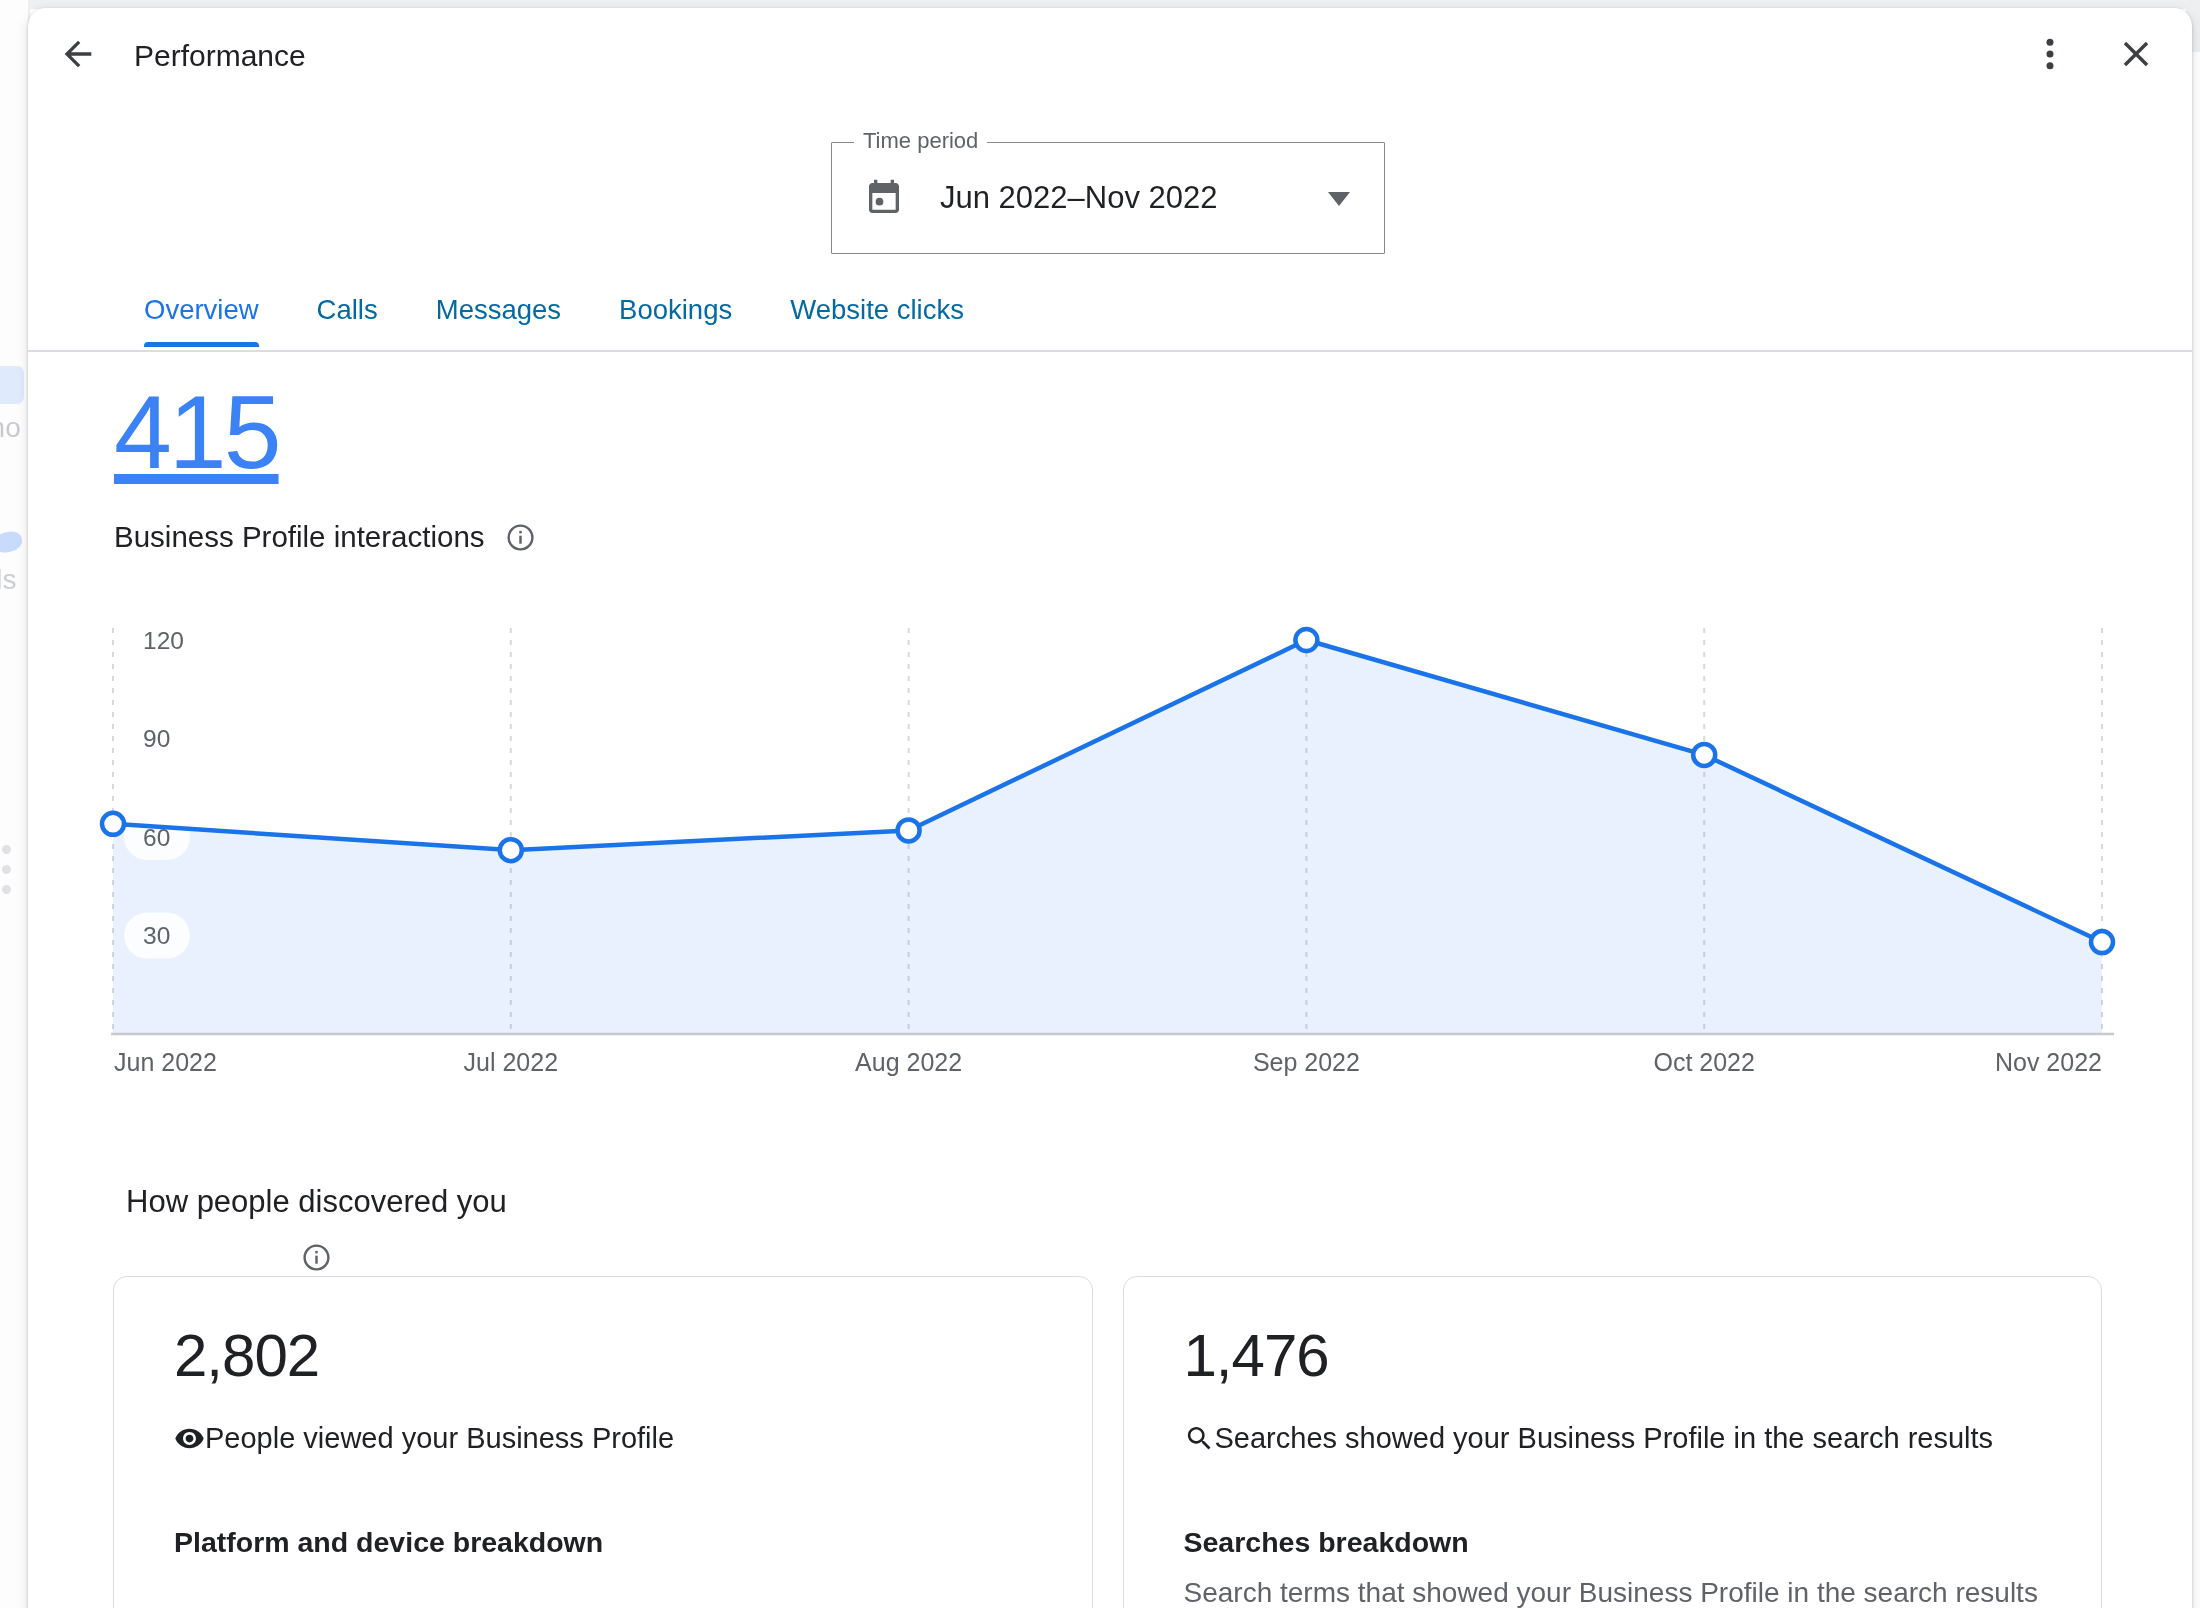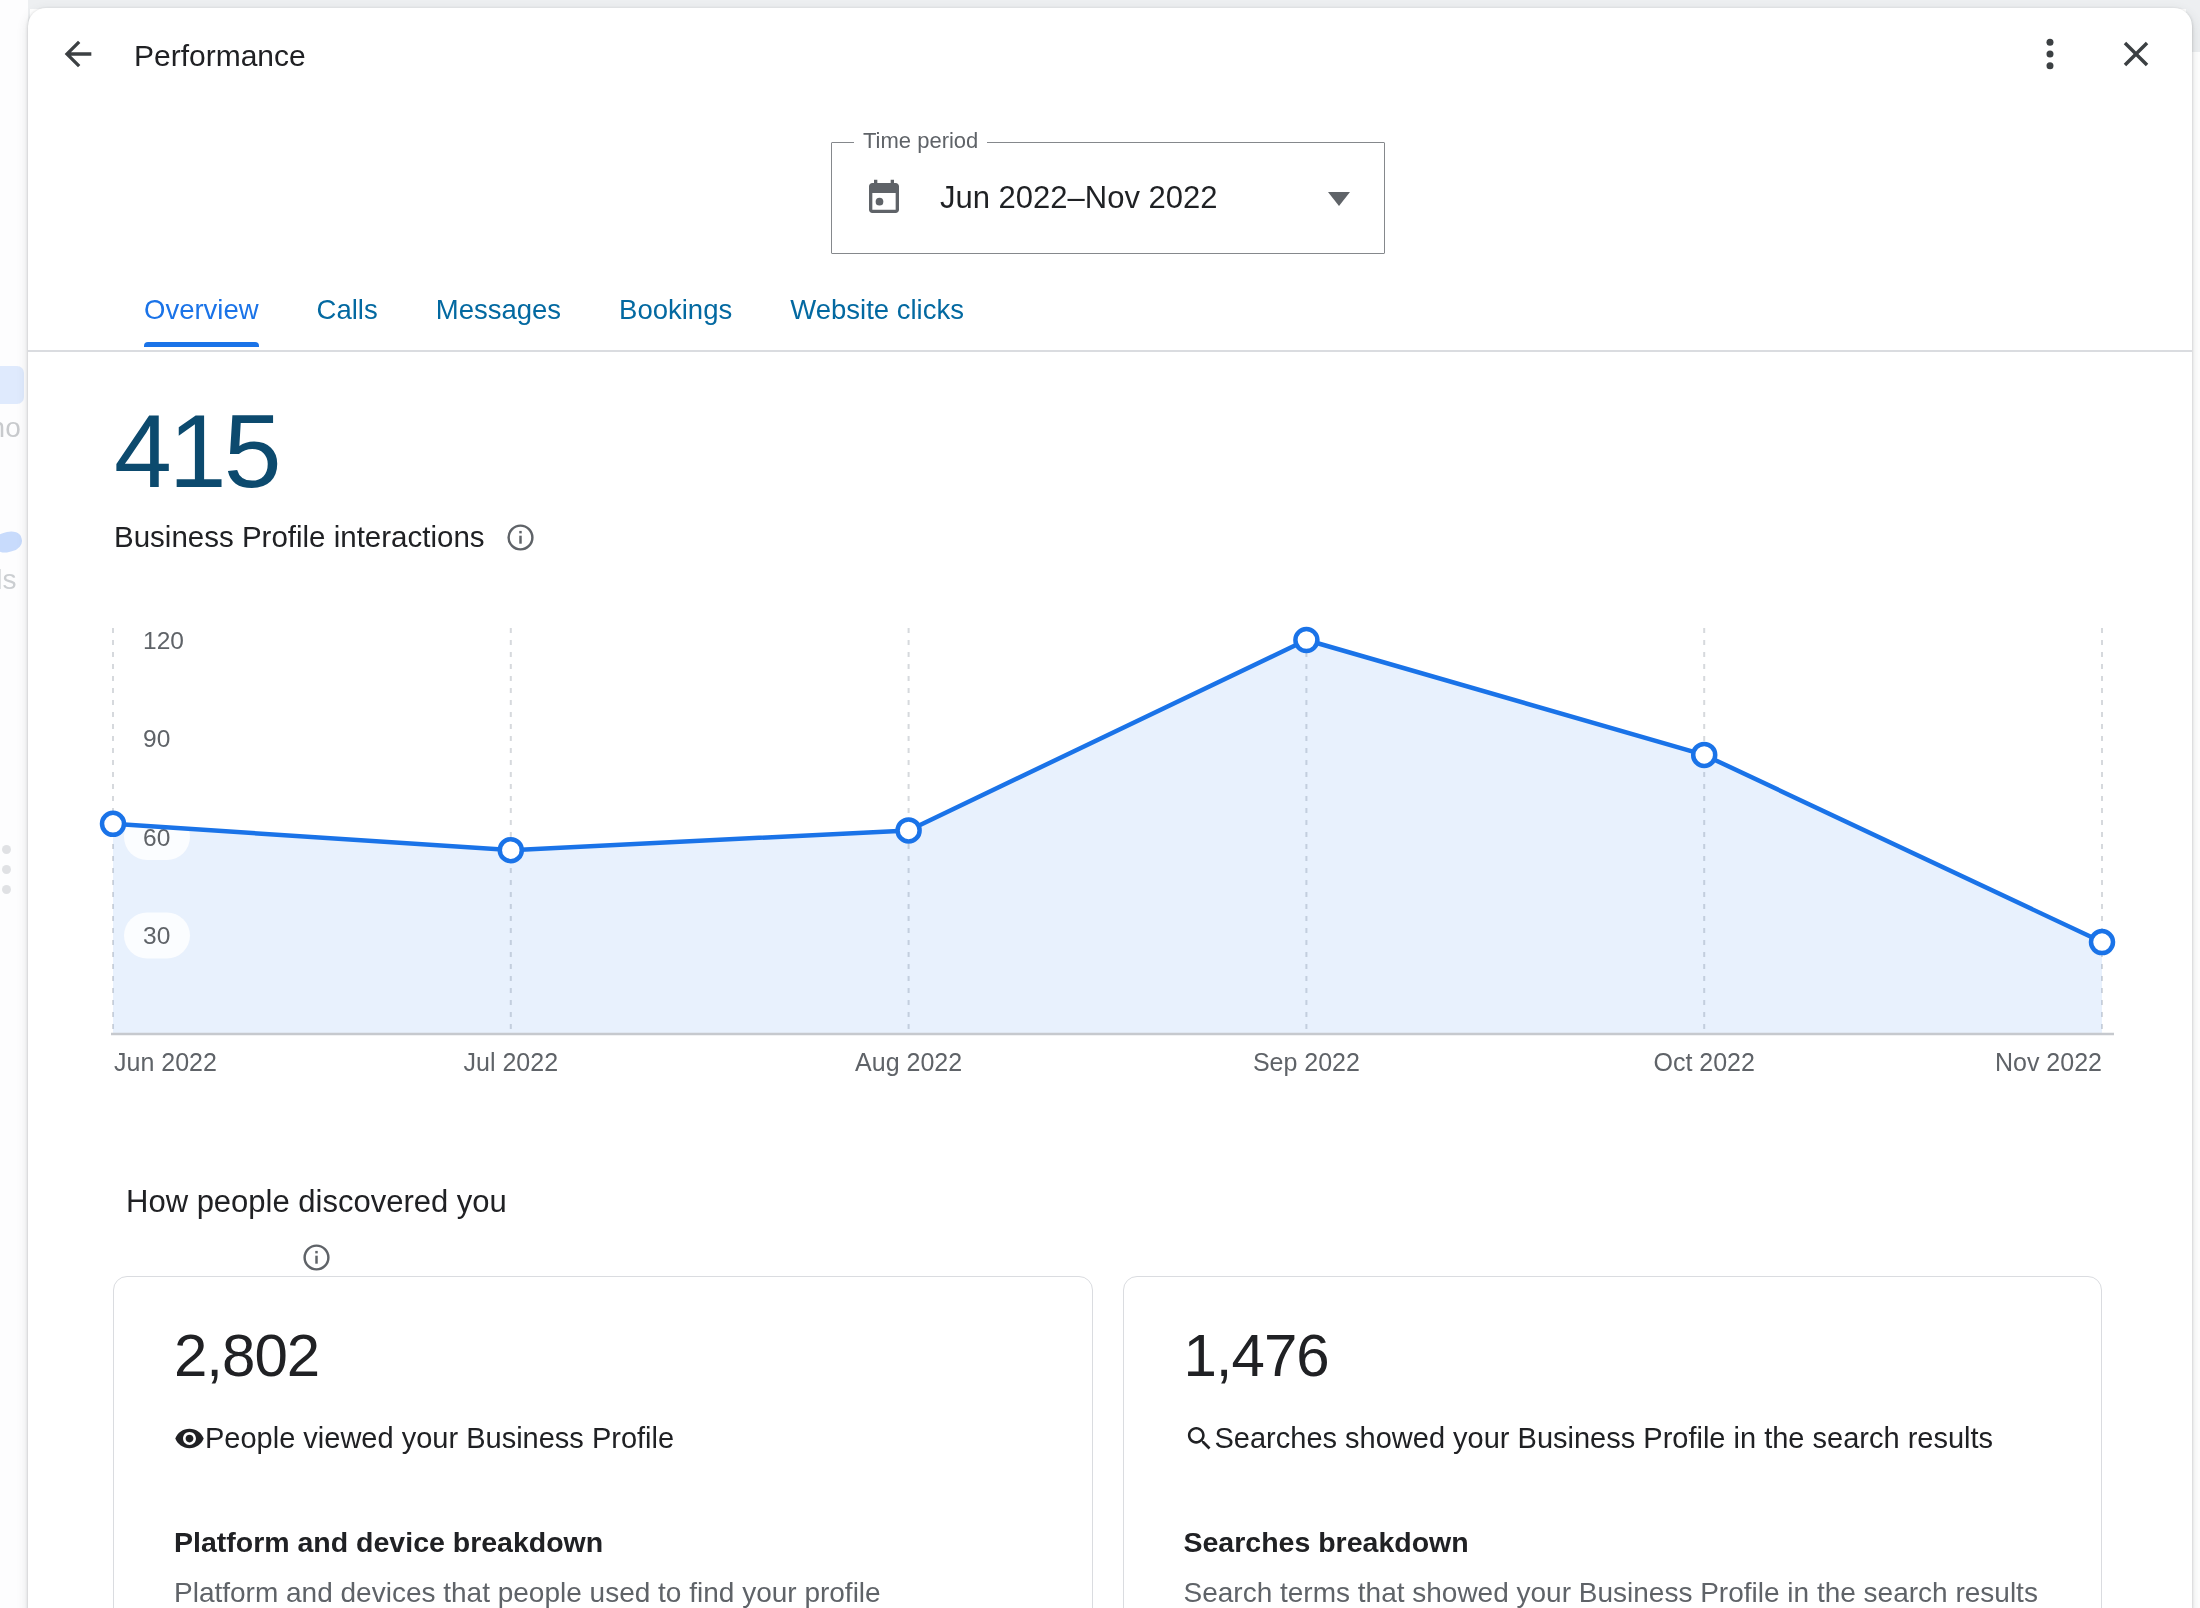--- a/index.html
+++ b/index.html
@@ -57,21 +57,21 @@
     position:relative;height:62px;padding-top:9px;box-sizing:border-box;
     font-size:27.5px;font-weight:500;color:#0369a1;cursor:pointer;white-space:nowrap;
   }
   .tab.active{color:#1a73e8;}
   .tab.active::after{
     content:"";position:absolute;left:0;right:0;bottom:0;height:5px;background:#1a73e8;border-radius:4px 4px 0 0;
   }
   .tabs-divider{position:absolute;left:0;right:0;top:342px;height:1.5px;background:#dadce0;}
 
   
-  .big-number{position:absolute;left:86px;top:386px;font-size:104px;letter-spacing:-3px;color:#0c4a6e;line-height:1.1;}
+  .big-number{position:absolute;left:86px;top:367px;font-size:104px;letter-spacing:-3px;color:#3b82f6;line-height:1.1;text-decoration:underline;}
   .metric-label-row{position:absolute;left:86px;top:512px;display:flex;align-items:center;gap:20px;justify-content:center;}
   .metric-label{font-size:29.5px;color:#202124;}
   .info-ic{width:31px;height:31px;cursor:pointer;flex:0 0 auto;}
 
   
   .chart-wrap{position:absolute;left:0;top:592px;width:2165px;height:500px;}
 
   
   .section-title-row{position:absolute;left:98px;top:1176px;display:flex;align-items:center;gap:22px;flex-direction:column;}
   .section-title{font-size:31px;font-weight:500;color:#202124;}
@@ -216,21 +216,20 @@
         <div class="card-value">2,802</div>
         <div class="card-label-row">
           <span class="card-ic">
             <svg width="31" height="31" viewBox="0 0 24 24">
                 <path d="M12 4.5C7 4.5 2.7 7.6 1 12c1.7 4.4 6 7.5 11 7.5s9.3-3.1 11-7.5c-1.7-4.4-6-7.5-11-7.5zm0 12.5c-2.8 0-5-2.2-5-5s2.2-5 5-5 5 2.2 5 5-2.2 5-5 5zm0-8c-1.7 0-3 1.3-3 3s1.3 3 3 3 3-1.3 3-3-1.3-3-3-3z" fill="#202124"></path>
               </svg>
           </span>
           <span class="card-label">People viewed your Business Profile</span>
         </div>
         <div class="card-breakdown-title">Platform and device breakdown</div>
-        <div class="card-breakdown-sub">Platform and devices that people used to find your profile</div>
       </div>
 
       <div class="card">
         <div class="card-value">1,476</div>
         <div class="card-label-row">
           <span class="card-ic">
             <svg width="31" height="31" viewBox="0 0 24 24">
                 <path d="M15.5 14h-.8l-.3-.3c1-1.1 1.6-2.6 1.6-4.2C16 5.9 13.1 3 9.5 3S3 5.9 3 9.5 5.9 16 9.5 16c1.6 0 3.1-.6 4.2-1.6l.3.3v.8l5 5 1.5-1.5-5-5zm-6 0C7 14 5 12 5 9.5S7 5 9.5 5 14 7 14 9.5 12 14 9.5 14z" fill="#202124"></path>
               </svg>
           </span>

